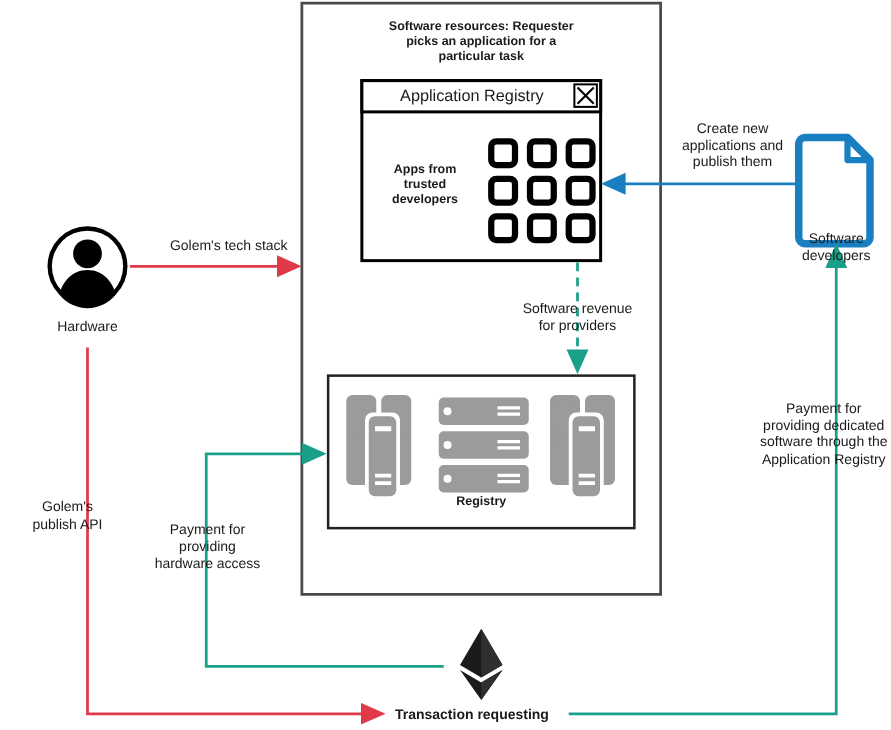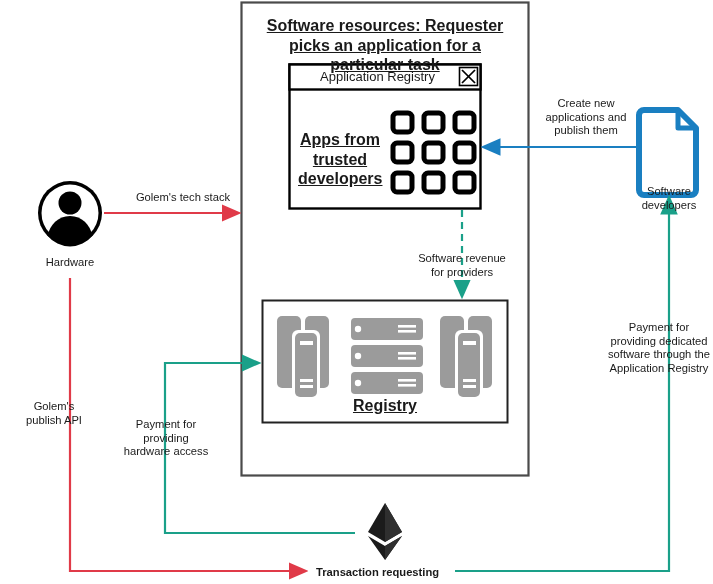--- a/index.html
+++ b/index.html
@@ -6,21 +6,21 @@
   body{
     width:713px;height:584px;position:relative;overflow:hidden;
     font-family:"Liberation Sans", sans-serif;
     color:#1a1a1a;
   }
   #stage{position:absolute;left:0;top:0;width:713px;height:584px;}
   svg.layer{position:absolute;left:0;top:0;width:713px;height:584px;overflow:visible;}
   .txt{position:absolute;line-height:1.22;text-align:center;white-space:pre-wrap;}
   .bold{font-weight:bold;}
   .t11{font-size:11.2px;}
-  .t12{font-size:16px;text-decoration:underline;}
+  .t12{font-size:10px;}
   .t13{font-size:13px;}
 </style>
 </head>
 <body>
 
 <div id="stage">
 
   <svg class="layer" viewBox="0 0 713 584">
     <defs>
       <marker id="ar-red" markerWidth="9" markerHeight="9" refX="7.5" refY="4" orient="auto">
@@ -156,21 +156,21 @@
 developers</div>
 
   <div class="txt bold t11" style="left:316px;top:566px;width:140px;text-align:left;">Transaction requesting</div>
 
   <div class="txt t11" style="left:534px;top:97px;width:104px;">Create new
 applications and
 publish them</div>
 
   <div class="txt t11" style="left:122px;top:191px;width:122px;">Golem's tech stack</div>
 
-  <div class="txt t11" style="left:408px;top:241px;width:108px;margin-top:11px;">Software revenue
+  <div class="txt t11" style="left:408px;top:241px;width:108px;">Software revenue
 for providers</div>
 
   <div class="txt t11" style="left:10px;top:400px;width:88px;">Golem's
 publish API</div>
 
   <div class="txt t11" style="left:120px;top:418px;width:92px;">Payment for
 providing
 hardware access</div>
 
   <div class="txt t11" style="left:605px;top:321px;width:108px;">Payment for

